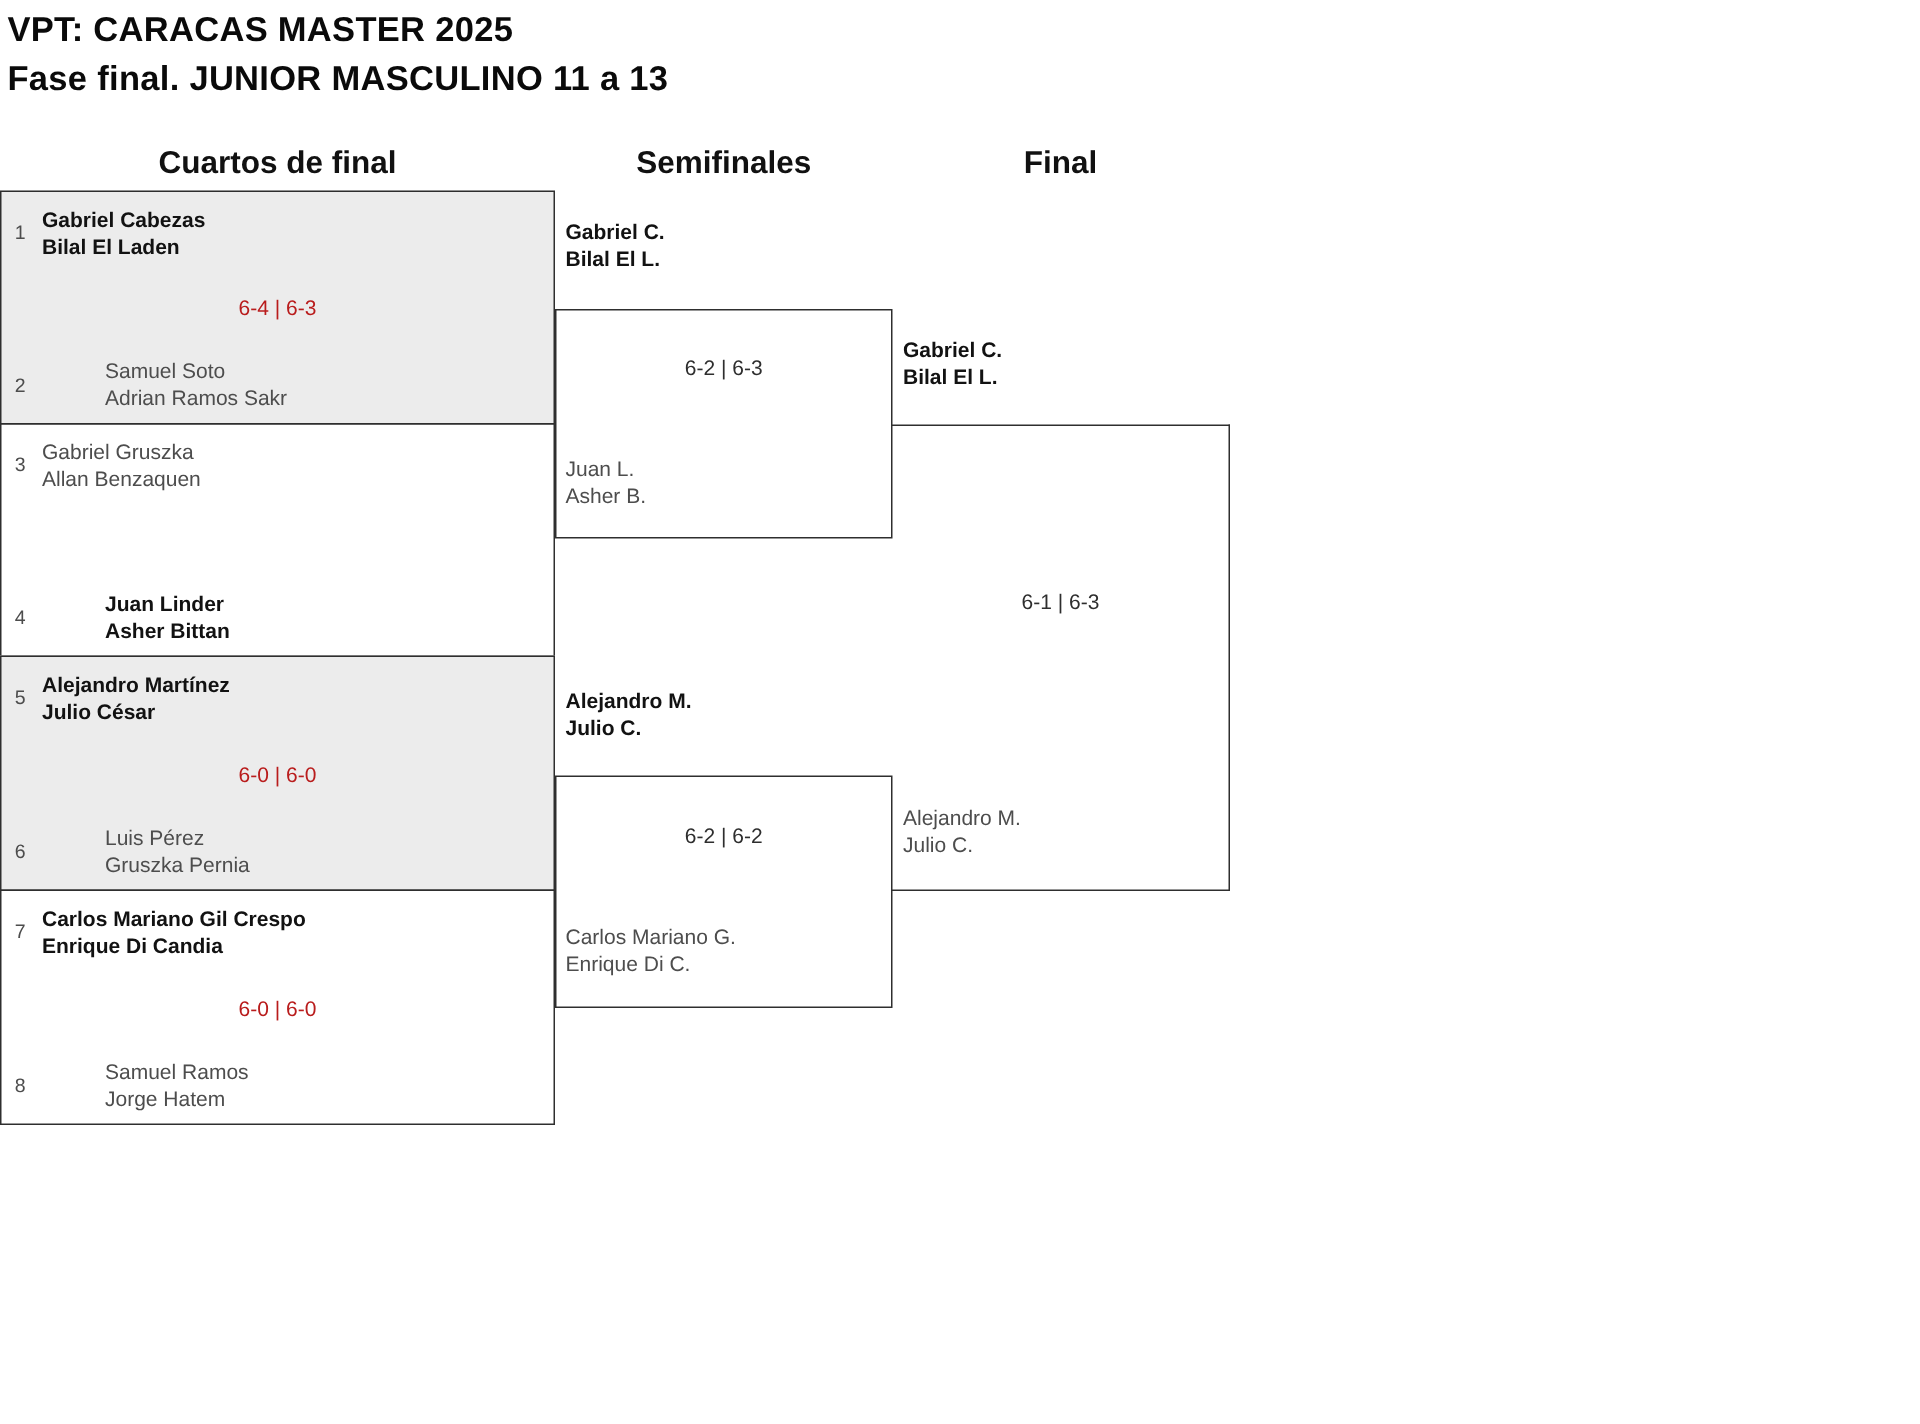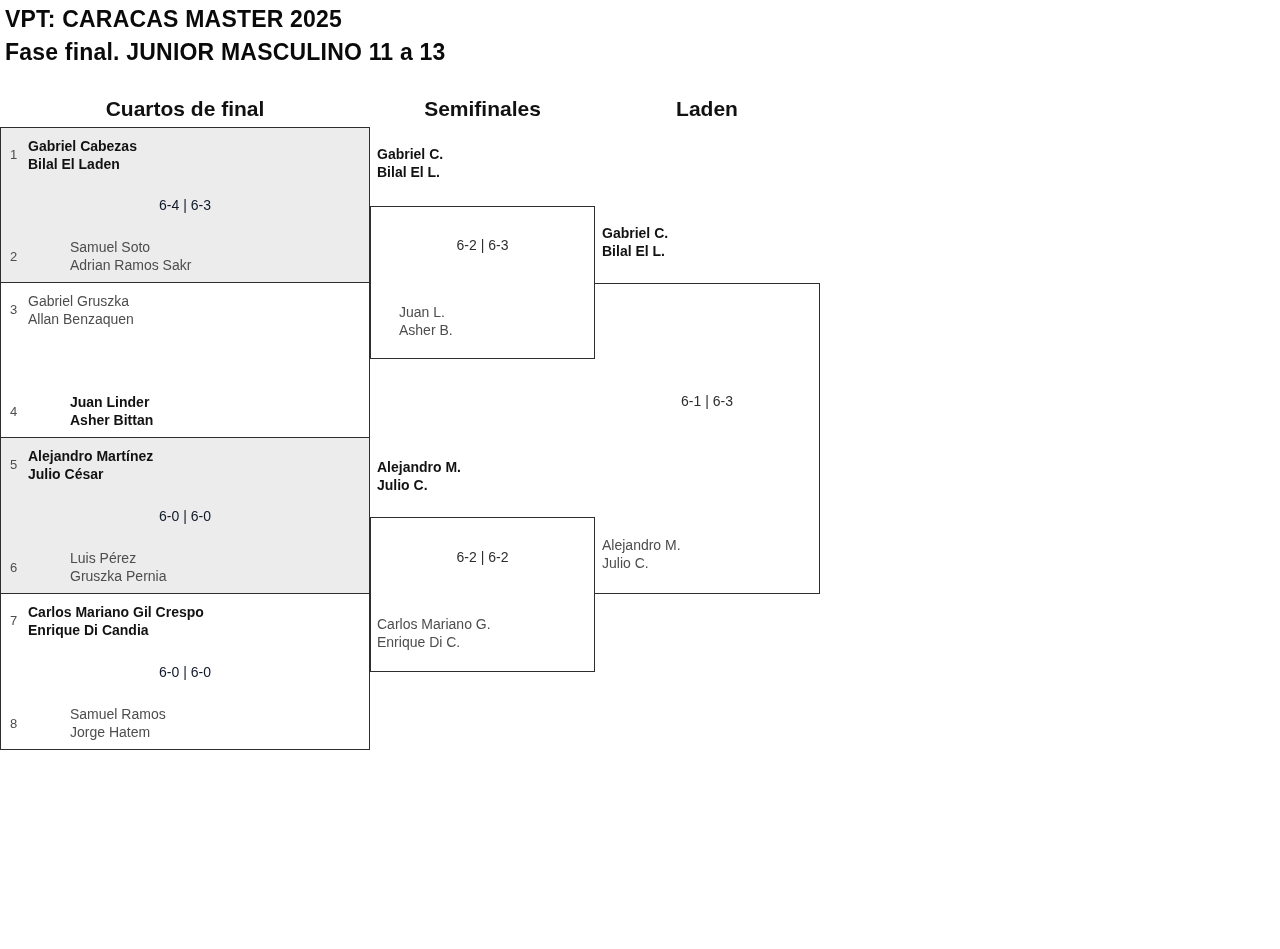--- a/index.html
+++ b/index.html
@@ -35,21 +35,21 @@
   .team { position:absolute; font-size:14px; line-height:18px; white-space:nowrap; }
   .team.winner { font-weight:bold; color:#121212; }
   .team.loser  { font-weight:normal; color:#4d4d4d; }
   .qf-team-top    { left:27px; top:9px; }
   .qf-team-bottom { left:27px; bottom:8px;margin-left:42px; }
   .seed { position:absolute; left:4px; width:17px; text-align:center;
           font-size:13px; color:#4d4d4d; }
   .seed-top { top:19px; }
   .seed-bottom { bottom:18px; }
   .score { position:absolute; left:0; width:100%; text-align:center;
-           font-size:14px; color:#0f172a; white-space:nowrap; }
+           font-size:14px; color:#b91c1c; white-space:nowrap; }
   .qf-score { top:50%; transform:translateY(-50%); }
   .abs-label { position:absolute; }   
   .abs-score { position:absolute; text-align:center; font-size:14px; color:#2e2e2e; }
 </style>
 </head>
 <body>
 
 <div class="stage">
 
   <div class="title-block">
@@ -63,21 +63,21 @@
       <circle cx="49" cy="19" r="11.5" fill="#76b82a"></circle>
       <circle cx="33" cy="36" r="8.5" fill="#e87a11"></circle>
       <circle cx="19" cy="49" r="9.5" fill="#29a9e0"></circle>
       <circle cx="47" cy="51" r="6.5" fill="#76b82a"></circle>
     </svg>
     <span class="logo-text">xporty</span>
   </div>
 
   <div class="col-header qf">Cuartos de final</div>
   <div class="col-header sf">Semifinales</div>
-  <div class="col-header fin">Laden</div>
+  <div class="col-header fin">Final</div>
 
   <div class="match-box qf-box shade" style="top:127px;height:156px;">
     <div class="seed seed-top">1</div>
     <div class="team winner qf-team-top">
       <div>Gabriel Cabezas</div>
       <div>Bilal El Laden</div>
     </div>
     <div class="score qf-score">6-4 | 6-3</div>
     <div class="seed seed-bottom">2</div>
     <div class="team loser qf-team-bottom">
@@ -128,21 +128,21 @@
   </div>
 
   <div class="match-box sf-box" style="top:206px;height:153px;"></div>
   <div class="match-box sf-box" style="top:517px;height:155px;"></div>
 
   <div class="team winner abs-label" style="left:377px;top:145px;">
     <div>Gabriel C.</div>
     <div>Bilal El L.</div>
   </div>
   <div class="abs-score" style="left:370px;top:237px;width:225px;">6-2 | 6-3</div>
-  <div class="team loser abs-label" style="left:377px;top:303px;margin-left:22px;">
+  <div class="team loser abs-label" style="left:377px;top:303px;">
     <div>Juan L.</div>
     <div>Asher B.</div>
   </div>
 
   <div class="team winner abs-label" style="left:377px;top:458px;">
     <div>Alejandro M.</div>
     <div>Julio C.</div>
   </div>
   <div class="abs-score" style="left:370px;top:549px;width:225px;">6-2 | 6-2</div>
   <div class="team loser abs-label" style="left:377px;top:615px;">

